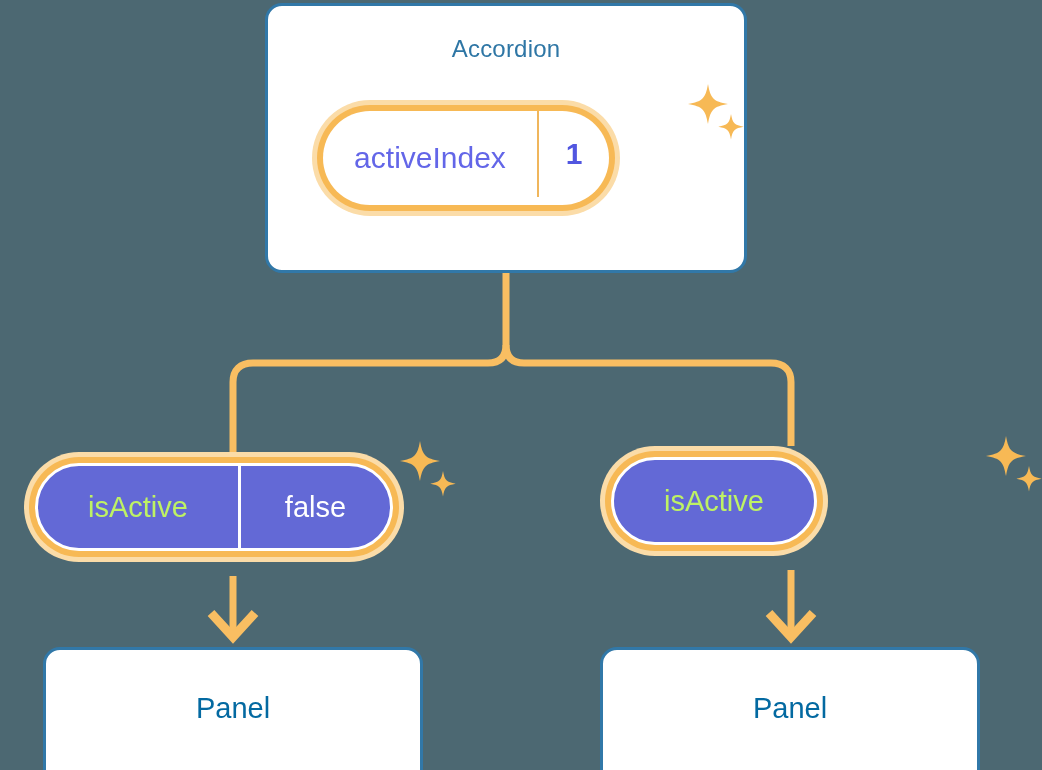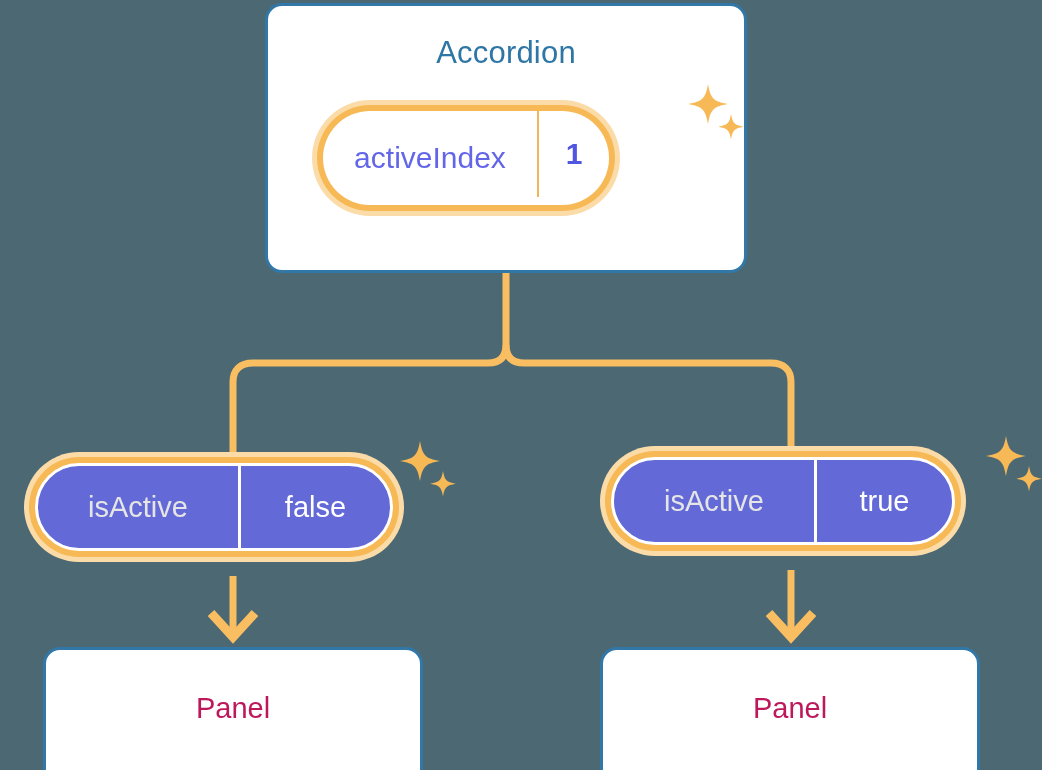--- a/index.html
+++ b/index.html
@@ -45,38 +45,38 @@
     left: 265px;
     top: 3px;
     width: 482px;
     height: 270px;
     display: flex;
     flex-direction: column;
     align-items: center;
   }
   #root-title {
     margin-top: 31px;
-    font-size: 31px;
+    font-size: 24px;
     color: #2e76a5;
     letter-spacing: .2px;
     line-height: 1;
   }
 
   
   .panel {
     height: 180px;
     display: flex;
     align-items: center;
     justify-content: center;
   }
   #panel-left  { left: 43px;  top: 647px; width: 380px; }
   #panel-right { left: 600px; top: 647px; width: 380px; }
   .panel-label {
     font-size: 29px;
-    color: #be185d;
+    color: #0369a1;
     margin-bottom: 58px;
   }
 
   
   .pill-wrap {
     position: absolute;
     display: flex;
     align-items: center;
   }
 
@@ -128,21 +128,21 @@
     padding: 0 24px;
     border-left: 2px solid #f0b65c;
   }
 
   
   .pill--solid .pill-body {
     background: #6369d6;
     border: 3px solid #ffffff;
   }
   .pill--solid .pill-key {
-    color: #e5e5e5;
+    color: #bef264;
     font-size: 29px;
     padding: 0 24px;
   }
   .pill--solid .pill-val {
     color: #ffffff;
     font-size: 29px;
     font-weight: normal;
     padding: 0 26px;
     border-left: 3px solid #ffffff;
   }
@@ -233,21 +233,20 @@
   <svg id="sparkle-left" class="sparkles" width="64" height="70" viewBox="0 0 64 70" aria-hidden="true">
     <path fill="#f7b955" d="M24,0 C26.5,14.5 29.5,17.5 44,20 C29.5,22.5 26.5,25.5 24,40 C21.5,25.5 18.5,22.5 4,20 C18.5,17.5 21.5,14.5 24,0 Z"></path>
     <path fill="#f7b955" d="M47,30 C48.6,39.2 50.5,41.1 59.7,42.7 C50.5,44.3 48.6,46.2 47,55.4 C45.4,46.2 43.5,44.3 34.3,42.7 C43.5,41.1 45.4,39.2 47,30 Z"></path>
   </svg>
 
   <div id="pill-right" class="pill-wrap">
     <div class="pill pill--solid">
       <div class="pill-inner">
         <div class="pill-body">
           <div class="pill-key">isActive</div>
-          <div class="pill-val">true</div>
         </div>
       </div>
     </div>
   </div>
 
   <svg id="sparkle-right" class="sparkles" width="64" height="70" viewBox="0 0 64 70" aria-hidden="true">
     <path fill="#f7b955" d="M24,0 C26.5,14.5 29.5,17.5 44,20 C29.5,22.5 26.5,25.5 24,40 C21.5,25.5 18.5,22.5 4,20 C18.5,17.5 21.5,14.5 24,0 Z"></path>
     <path fill="#f7b955" d="M47,30 C48.6,39.2 50.5,41.1 59.7,42.7 C50.5,44.3 48.6,46.2 47,55.4 C45.4,46.2 43.5,44.3 34.3,42.7 C43.5,41.1 45.4,39.2 47,30 Z"></path>
   </svg>
 

